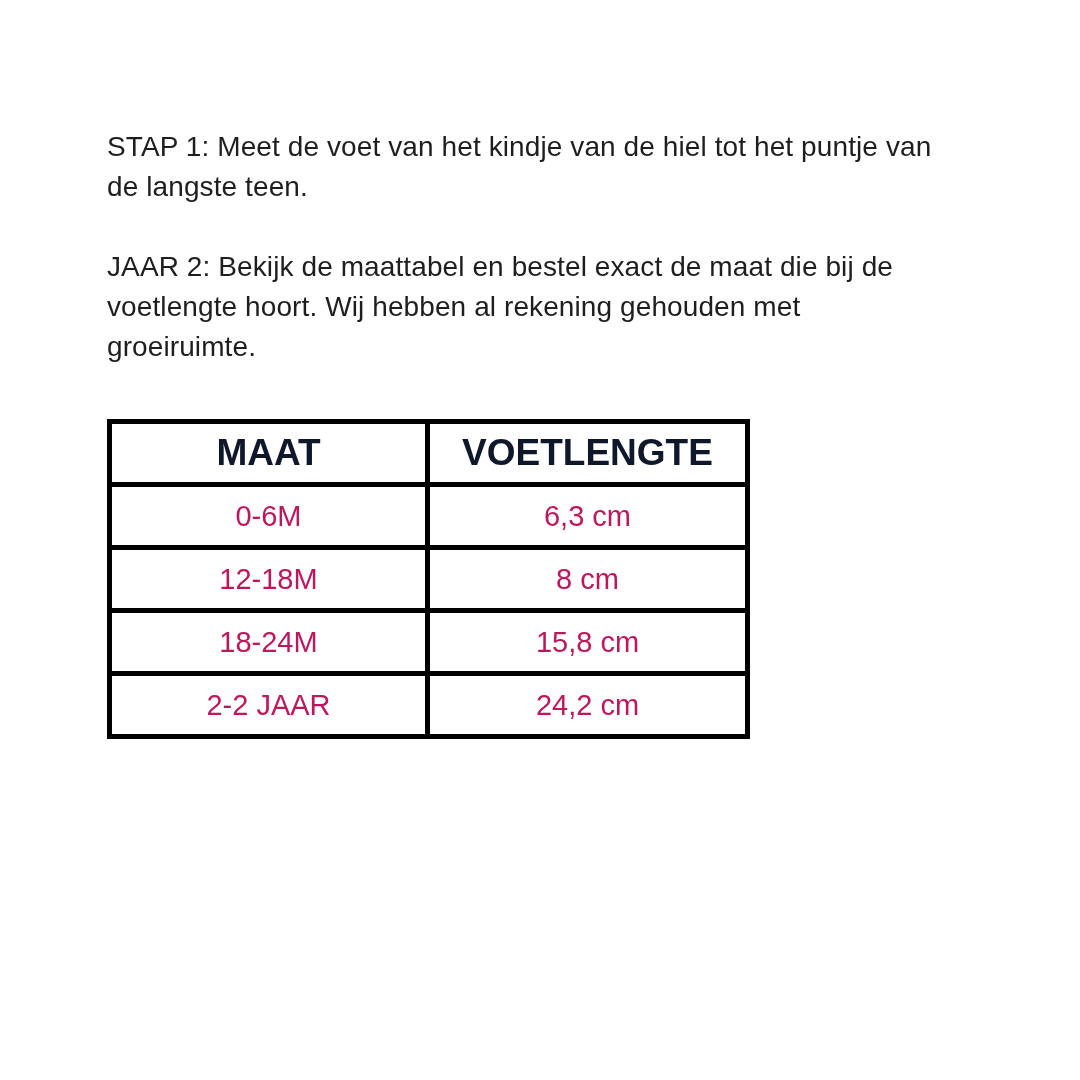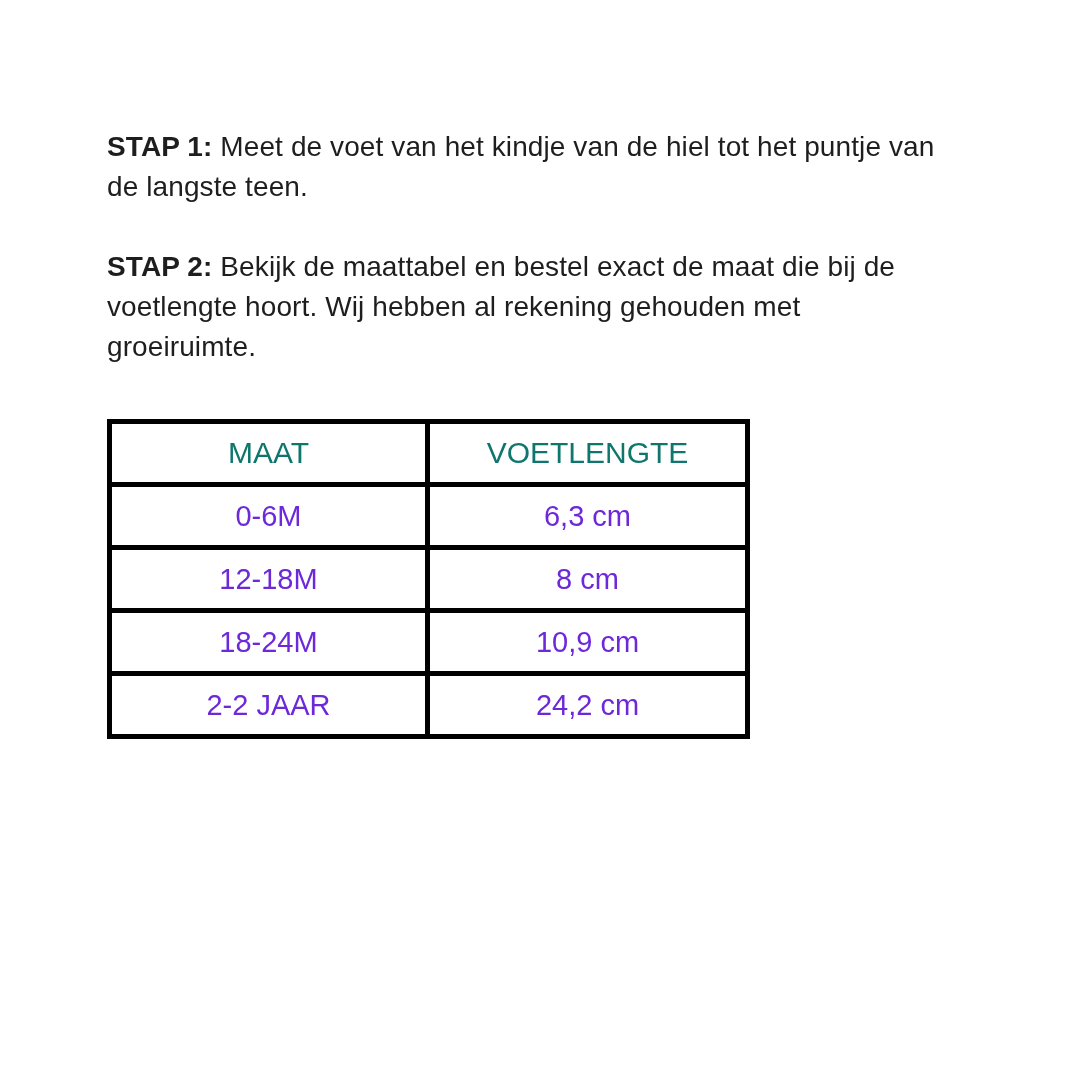--- a/index.html
+++ b/index.html
@@ -21,58 +21,58 @@
     top: 127px;
     width: 832px;
   }
   .para {
     font-size: 28px;
     line-height: 40px;
     margin: 0 0 40px 0;
     letter-spacing: 0.1px;
   }
   .para strong {
-    font-weight: 700;
+    font-weight: 400;
   }
   table.size-table {
     border-collapse: collapse;
     margin-top: 52px;
     table-layout: fixed;
     width: 638px;
   }
   table.size-table col.col-maat   { width: 318px; }
   table.size-table col.col-lengte { width: 320px; }
   table.size-table th,
   table.size-table td {
     border: 5px solid #000000;
     height: 58px;
     text-align: center;
     vertical-align: middle;
     padding: 0;
     background: #ffffff;
   }
   table.size-table th {
-    font-size: 30px;
-    font-weight: 400;
-    color: #0f766e;
+    font-size: 37px;
+    font-weight: 700;
+    color: #0f172a;
   }
   table.size-table td {
     font-size: 29px;
     font-weight: 400;
-    color: #6d28d9;
+    color: #be185d;
   }
 </style>
 </head>
 <body>
 
 <div class="doc">
 
   <p class="para"><strong>STAP 1:</strong><span> Meet de voet van het kindje van de hiel tot het puntje van de langste teen.</span></p>
 
-  <p class="para"><strong>STAP 2:</strong><span> Bekijk de maattabel en bestel exact de maat die bij de voetlengte hoort. Wij hebben al rekening gehouden met groeiruimte.</span></p>
+  <p class="para"><strong>JAAR 2:</strong><span> Bekijk de maattabel en bestel exact de maat die bij de voetlengte hoort. Wij hebben al rekening gehouden met groeiruimte.</span></p>
 
 
   <table class="size-table">
     <colgroup>
       <col class="col-maat">
       <col class="col-lengte">
     </colgroup>
     <thead>
       <tr>
         <th>MAAT</th>
@@ -83,21 +83,21 @@
       <tr>
         <td>0-6M</td>
         <td>6,3 cm</td>
       </tr>
       <tr>
         <td>12-18M</td>
         <td>8 cm</td>
       </tr>
       <tr>
         <td>18-24M</td>
-        <td>10,9 cm</td>
+        <td>15,8 cm</td>
       </tr>
       <tr>
         <td>2-2 JAAR</td>
         <td>24,2 cm</td>
       </tr>
     </tbody>
   </table>
 
 </div>
 

